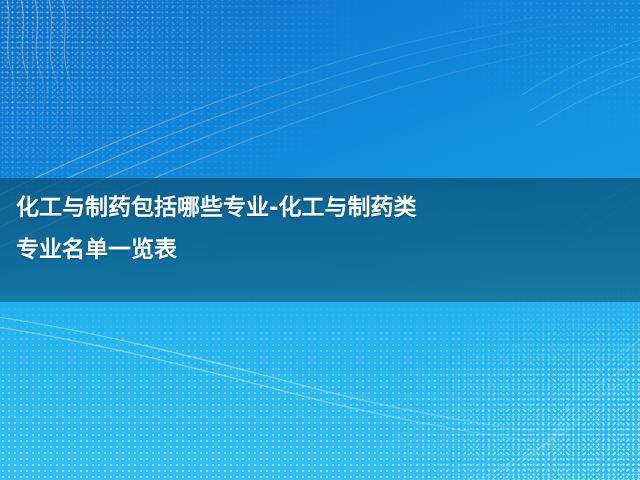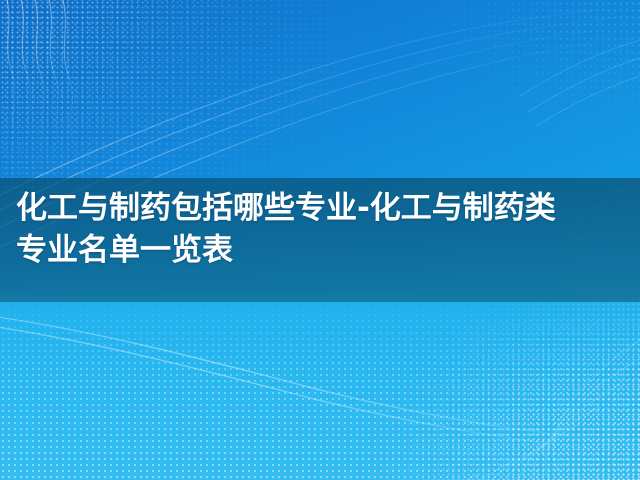--- a/index.html
+++ b/index.html
@@ -128,21 +128,21 @@
       rgba(17,110,148,.80) 100%);
   }
 
   
   .title {
     position: absolute;
     left: 16px;
     right: 4px;
     top: 186px;
     color: #ffffff;
-    font-size: 31px;
+    font-size: 23px;
     line-height: 42px;
     font-weight: 700;
     letter-spacing: 0px;
     white-space: pre-line;
     text-shadow: 0 1px 2px rgba(0,40,70,.35);
   }
 </style>
 </head>
 <body>
 

